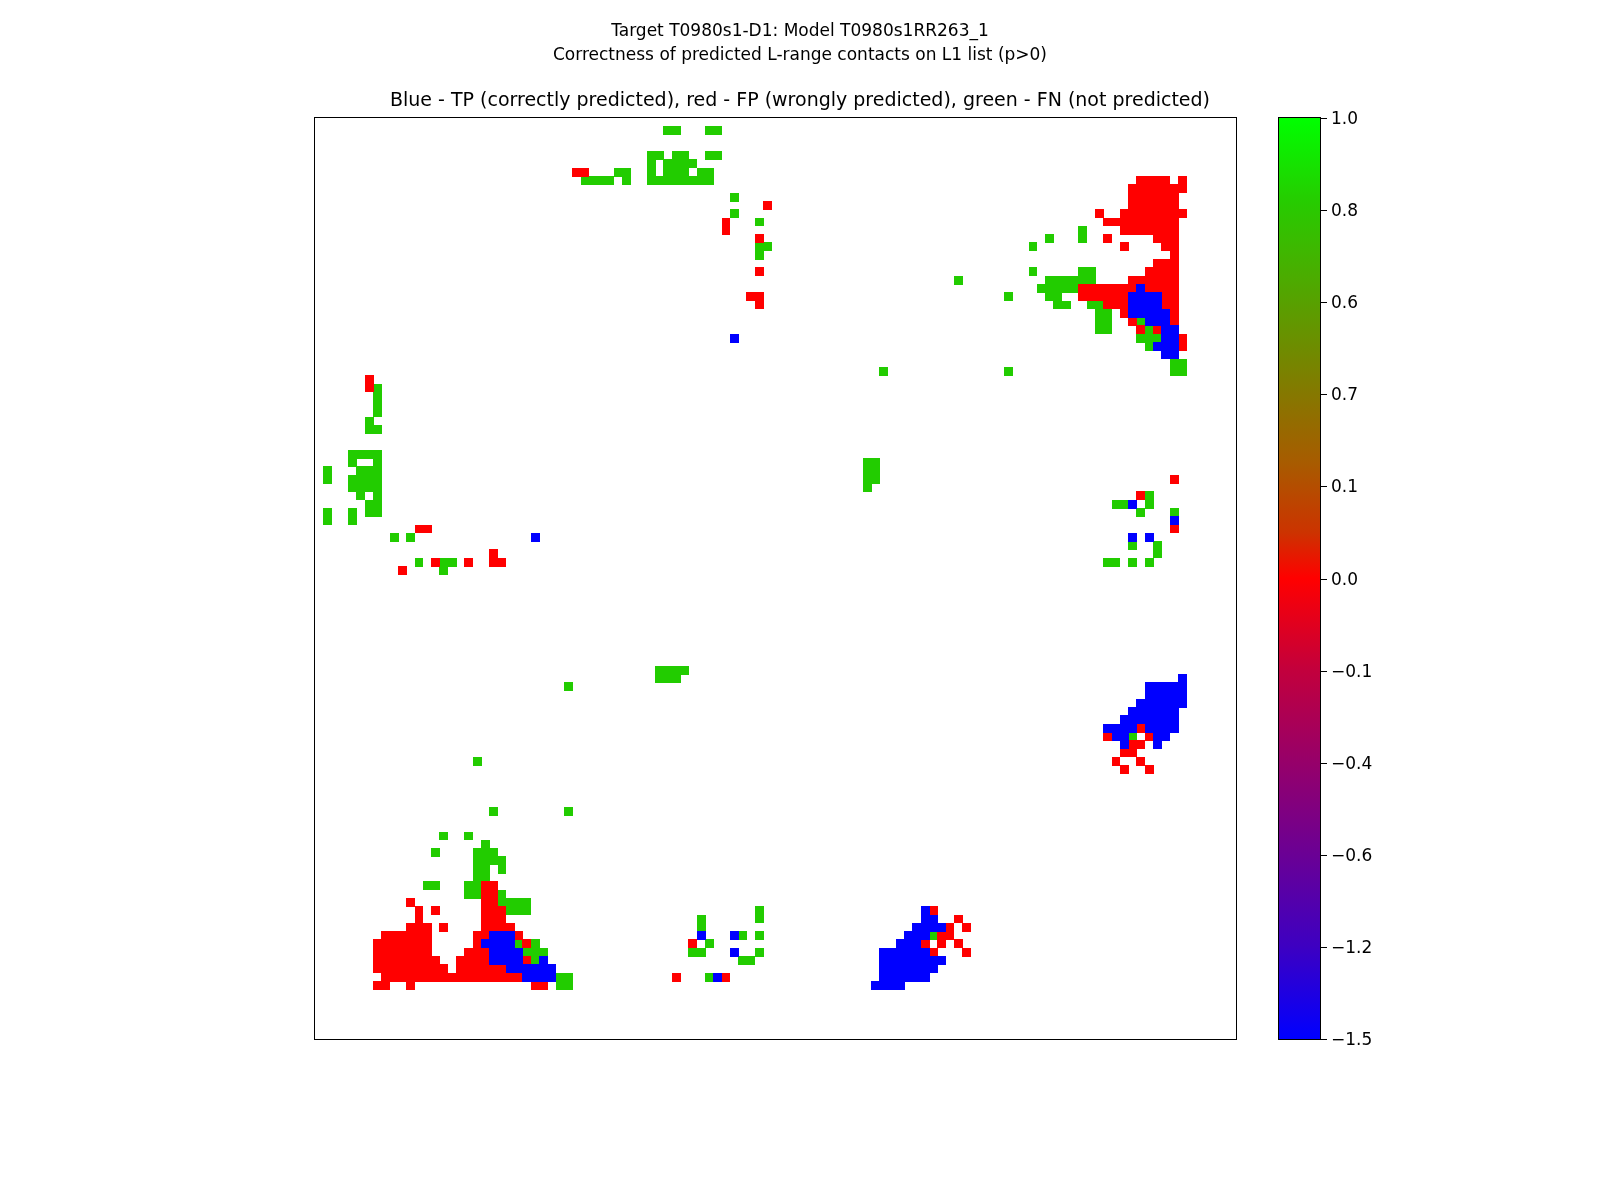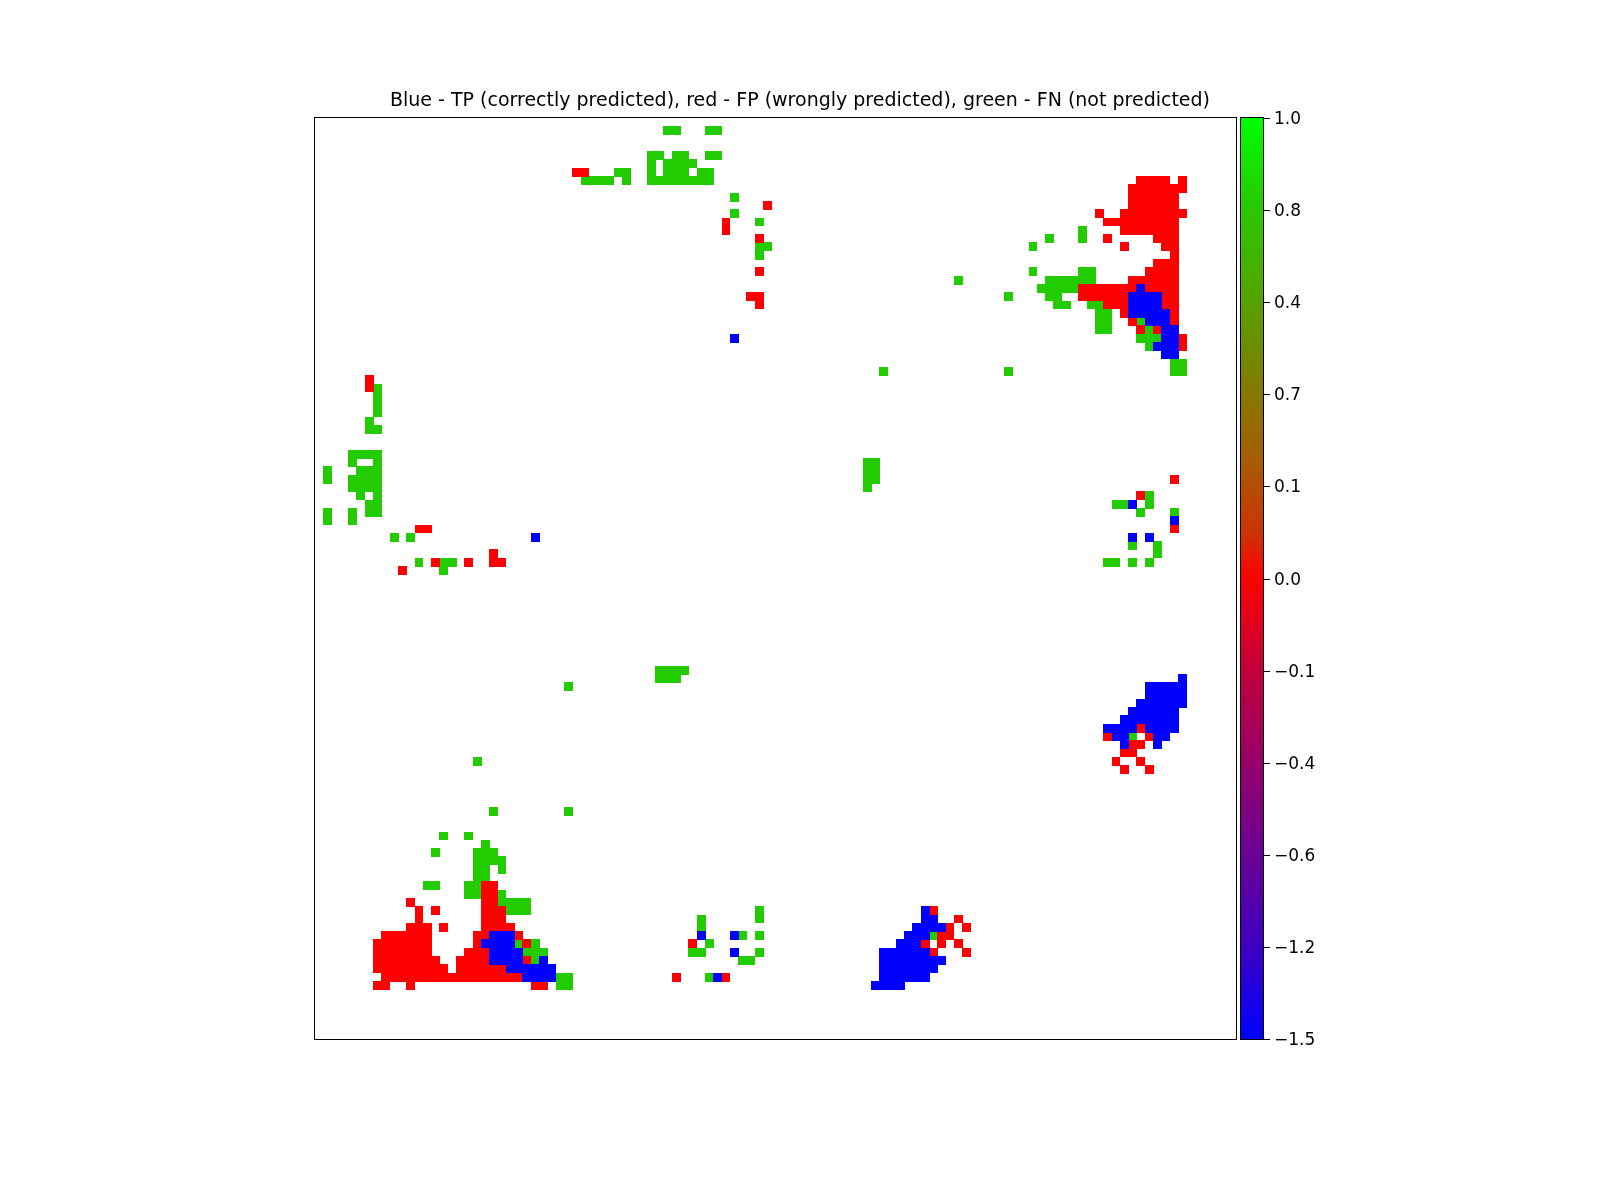--- a/index.html
+++ b/index.html
@@ -19,35 +19,39 @@
   
   .ytick{position:absolute;left:-7px;width:7px;height:0;border-top:1.1px solid #000;}
   .ytick.minor{left:-4px;width:4px;}
   .xtick{position:absolute;top:100%;height:7px;width:0;border-left:1.1px solid #000;}
   .xtick.minor{height:4px;}
   .ytick-top{position:absolute;right:-7px;width:7px;height:0;border-top:1.1px solid #000;}
   .xtick-top{position:absolute;bottom:100%;height:7px;width:0;border-left:1.1px solid #000;}
   .xtick-top.minor{height:4px;}
 
   
-  #cbar{position:absolute;left:1240px;top:117px;width:24px;height:923px;
+  #cbar{position:absolute;left:1278px;top:117px;width:43px;height:923px;
         border:1.2px solid #000;box-sizing:border-box;
         background:linear-gradient(to top,
           #0000ff 0%, #3d00c2 10%, #6a0095 20%, #96006a 30%, #c2003d 40%,
           #ff0000 50%, #cc3300 55%, #a85b00 62.5%, #8f7000 68%, #6e8c00 75%,
           #4aad00 83%, #26cc00 91%, #00ff00 100%);}
   .cbtick{position:absolute;left:100%;width:7px;height:0;border-top:1.1px solid #000;}
   .cblabel{position:absolute;left:calc(100% + 11px);font-size:17px;line-height:17px;
            white-space:nowrap;transform:translateY(-50%);}
 </style>
 </head>
 <body>
 
 <div id="root">
 
+  <div class="title-block">
+    <div class="title-line">Target T0980s1-D1: Model T0980s1RR263_1</div>
+    <div class="title-line">Correctness of predicted L-range contacts on L1 list (p&gt;0)</div>
+  </div>
 
   <div class="subtitle">Blue - TP (correctly predicted), red - FP (wrongly predicted), green - FN (not predicted)</div>
 
   <div id="plot">
     <div id="cells">
         <div class="cell" style="left: 348.486px; top: 41.4865px; width: 8.8973px; height: 8.8973px; background: rgb(34, 204, 0);"></div>
         <div class="cell" style="left: 365.081px; top: 41.4865px; width: 8.8973px; height: 8.8973px; background: rgb(34, 204, 0);"></div>
         <div class="cell" style="left: 373.378px; top: 41.4865px; width: 8.8973px; height: 8.8973px; background: rgb(34, 204, 0);"></div>
         <div class="cell" style="left: 356.784px; top: 49.7838px; width: 8.8973px; height: 8.8973px; background: rgb(34, 204, 0);"></div>
         <div class="cell" style="left: 381.676px; top: 49.7838px; width: 8.8973px; height: 8.8973px; background: rgb(34, 204, 0);"></div>
@@ -1326,21 +1330,21 @@
       <div class="xtick" style="left: 916.851px;"></div>
       <div class="xtick-top" style="left: 916.851px;"></div>
     </div>
 
   <div id="cbar">
       <div class="cbtick" style="top: 0px;"></div>
       <div class="cblabel" style="top: 0px;">1.0</div>
       <div class="cbtick" style="top: 92.1px;"></div>
       <div class="cblabel" style="top: 92.1px;">0.8</div>
       <div class="cbtick" style="top: 184.2px;"></div>
-      <div class="cblabel" style="top: 184.2px;">0.4</div>
+      <div class="cblabel" style="top: 184.2px;">0.6</div>
       <div class="cbtick" style="top: 276.3px;"></div>
       <div class="cblabel" style="top: 276.3px;">0.7</div>
       <div class="cbtick" style="top: 368.4px;"></div>
       <div class="cblabel" style="top: 368.4px;">0.1</div>
       <div class="cbtick" style="top: 460.5px;"></div>
       <div class="cblabel" style="top: 460.5px;">0.0</div>
       <div class="cbtick" style="top: 552.6px;"></div>
       <div class="cblabel" style="top: 552.6px;">−0.1</div>
       <div class="cbtick" style="top: 644.7px;"></div>
       <div class="cblabel" style="top: 644.7px;">−0.4</div>

